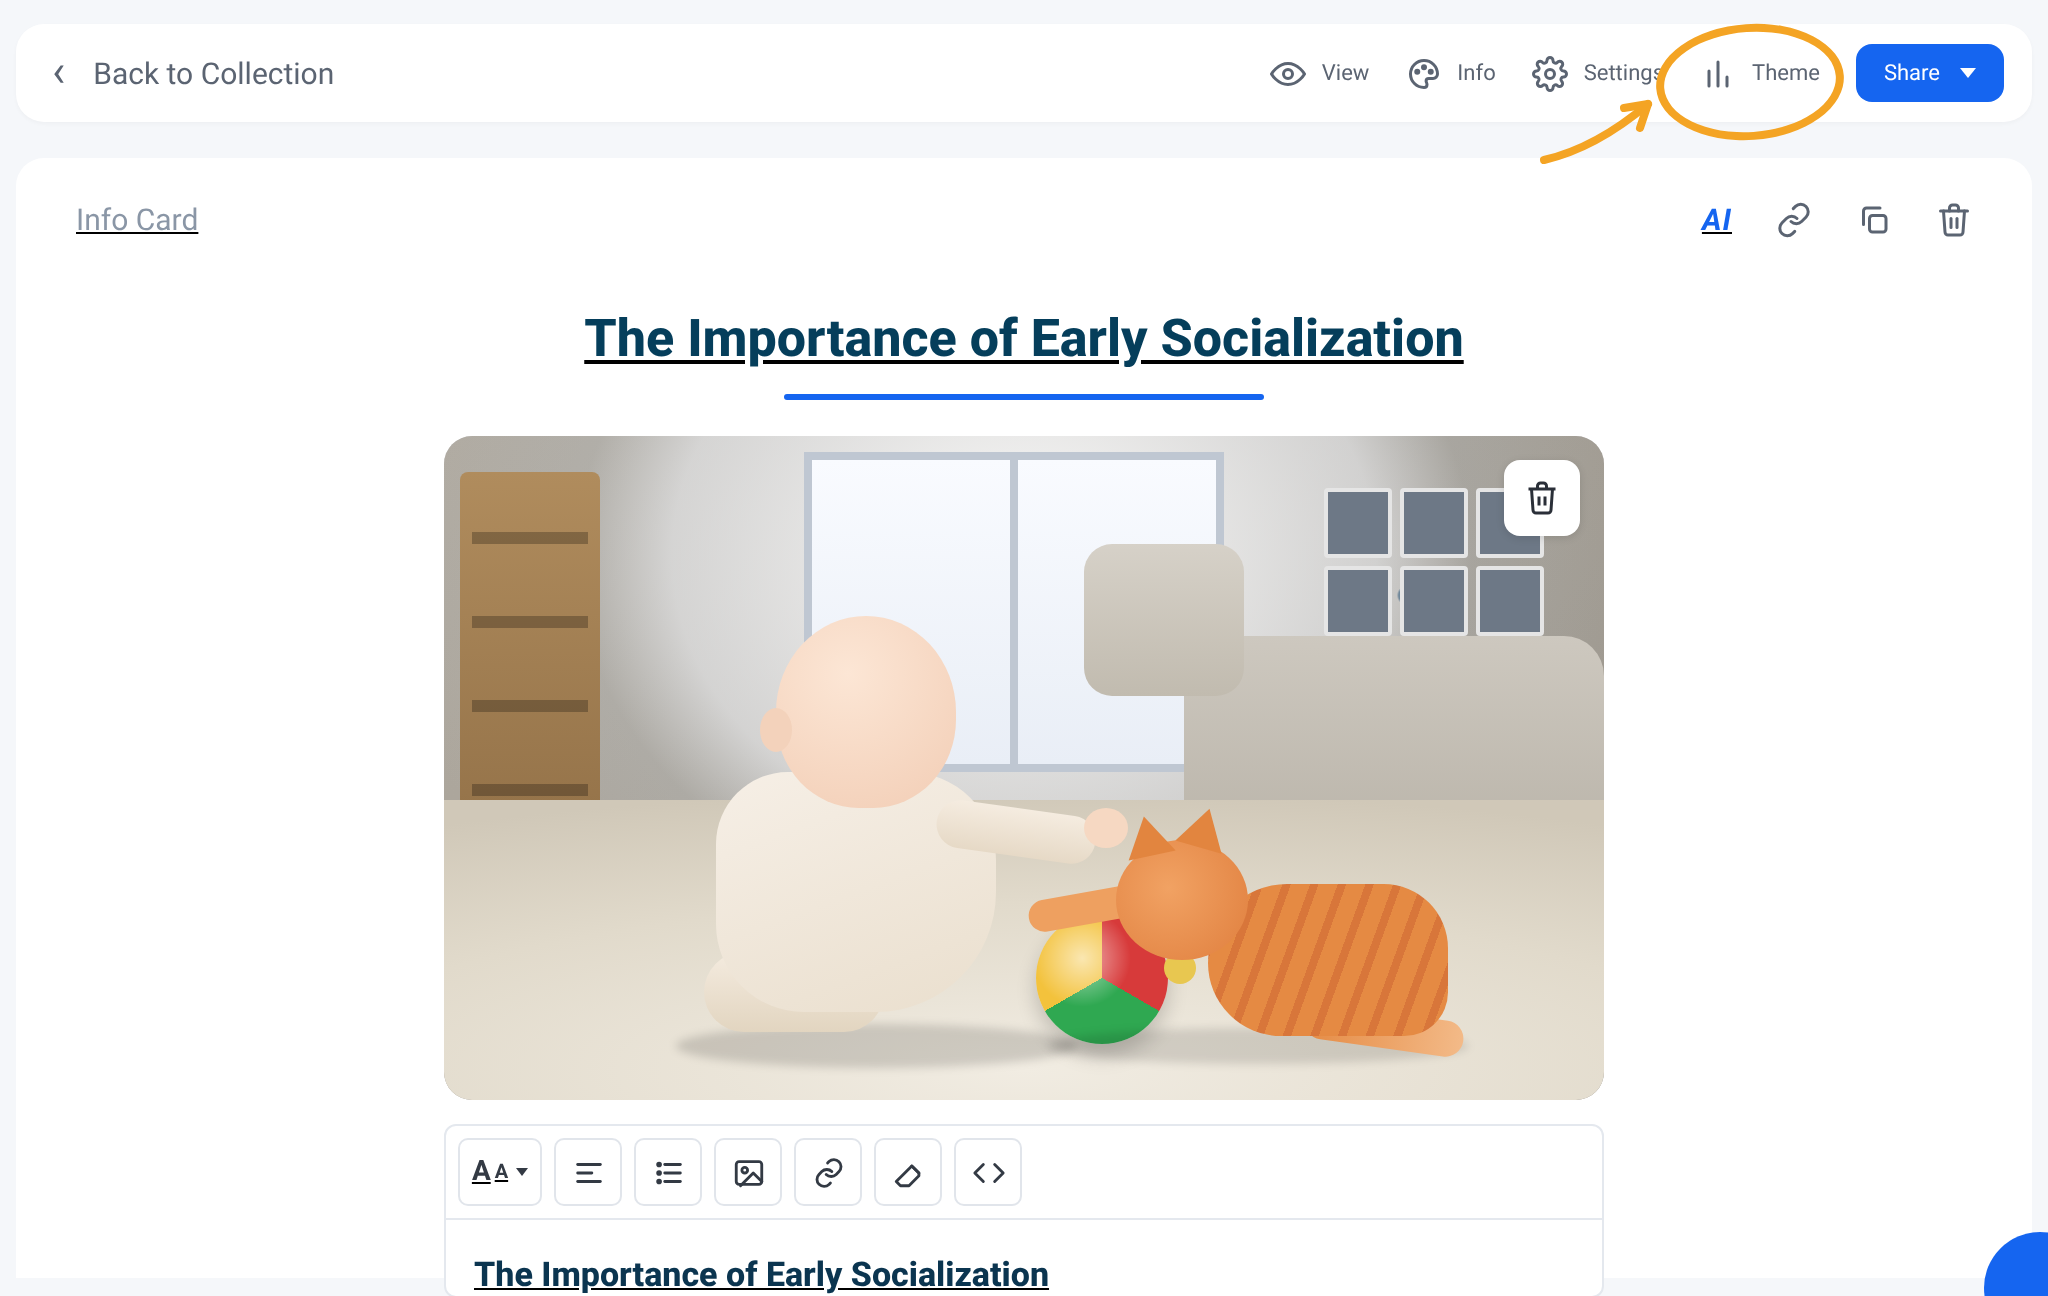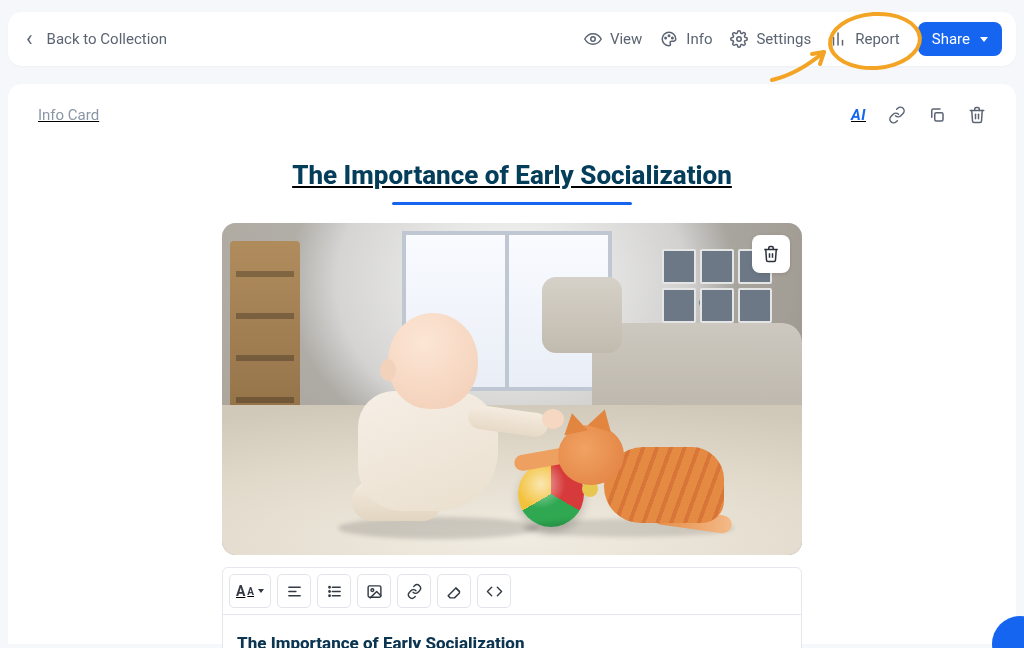--- a/index.html
+++ b/index.html
@@ -42,32 +42,32 @@
   .topbar-right {
     display: flex;
     align-items: center;
     gap: 18px;
   }
   .top-btn {
     display: flex;
     align-items: center;
     gap: 8px;
     color: #5b6472;
-    font-size: 15px;
+    font-size: 11px;
     cursor: pointer;
   }
   .share-btn {
     background: #1565f0;
     color: #fff;
     border-radius: 8px;
     padding: 8px 14px;
     display: flex;
     align-items: center;
     gap: 10px;
-    font-size: 15px;
+    font-size: 11px;
     cursor: pointer;
   }
   .share-btn .chev-down { display:inline-block; border-left:4px solid transparent; border-right:4px solid transparent; border-top:5px solid #fff; }
 
   
   .ico { width:18px; height:18px; display:inline-flex; align-items:center; justify-content:center; }
   .ico svg { width:18px; height:18px; stroke:#5b6472; fill:none; stroke-width:2; stroke-linecap:round; stroke-linejoin:round; }
 
   
   .maincard {
@@ -287,21 +287,21 @@
       <span>Settings</span>
     </div>
     <div class="top-btn">
       <span class="ico">
         <svg viewBox="0 0 24 24">
             <line x1="6" y1="20" x2="6" y2="10"></line>
             <line x1="12" y1="20" x2="12" y2="4"></line>
             <line x1="18" y1="20" x2="18" y2="14"></line>
           </svg>
       </span>
-      <span>Report</span>
+      <span>Theme</span>
     </div>
     <div class="share-btn">
       <span>Share</span>
       <span class="chev-down"></span>
     </div>
   </div>
 </div>
 
 <div class="maincard">
   <div class="card-header">

